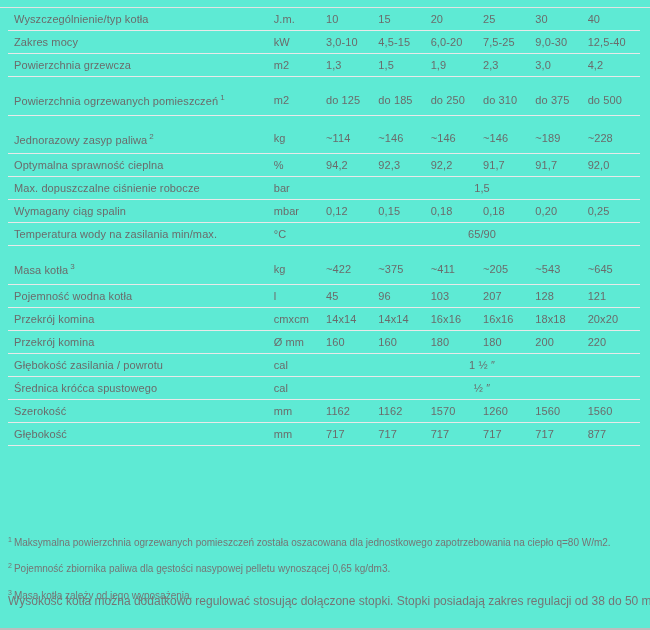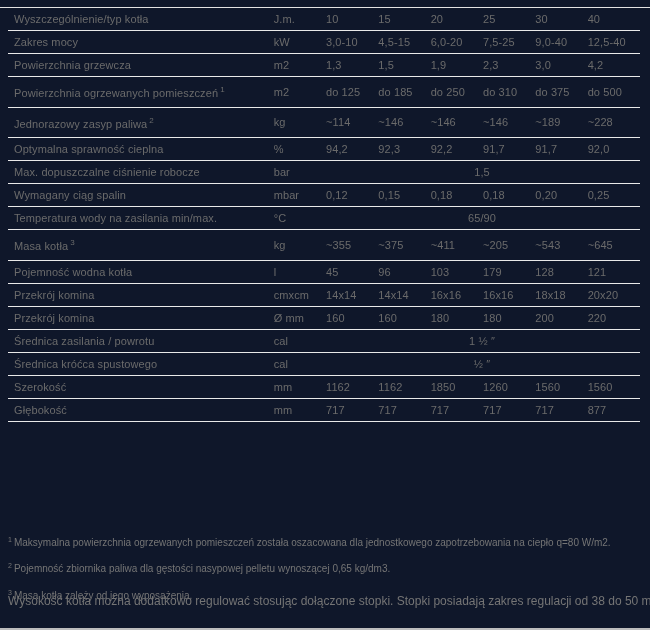--- a/index.html
+++ b/index.html
@@ -1,33 +1,33 @@
 <!DOCTYPE html>
 <html><head>
 <meta charset="utf-8">
 <style>
   html,body{margin:0;padding:0;background:#fff;}
   .page{
-    width:650px;height:630px;position:relative;background:#0f172a;
+    width:650px;height:630px;position:relative;background:#5eead4;
     font-family:"Liberation Sans", sans-serif;box-sizing:border-box;
     border-bottom:2px solid #bdbdbd;overflow:hidden;
   }
   .topline{position:absolute;top:7px;left:0;width:650px;border-top:1px solid #e3e3e3;}
   .tablewrap{position:absolute;top:8px;left:8px;width:634px;}
   table{border-collapse:collapse;table-layout:fixed;width:632px;}
   col.c-label{width:264px;}
   col.c-unit{width:52px;}
   col.c-val{width:52px;}
   td{
     font-size:11px;color:#6b6b6b;letter-spacing:0.1px;
     padding:5px 2px 5px 0;border-bottom:1px solid #e9e9e9;
     vertical-align:middle;white-space:nowrap;overflow:hidden;
   }
   td.label{padding-left:6px;}
-  tr.tall td{padding-top:8px;padding-bottom:8px;}
+  tr.tall td{padding-top:16px;padding-bottom:8px;}
   td.span-cell{text-align:center;}
   sup{font-size:8px;margin-left:2px;color:#6b6b6b;}
   .footnotes{position:absolute;left:8px;top:528px;width:634px;}
   .footnote{font-size:10px;color:#757575;line-height:23px;white-space:nowrap;}
   .footnote sup{font-size:7px;margin-right:2px;margin-left:0;color:#757575;}
   .note{position:absolute;left:8px;top:594px;width:634px;font-size:12px;color:#757575;white-space:nowrap;}
 </style>
 </head>
 <body>
 
@@ -57,21 +57,21 @@
           <td class="val">30</td>
           <td class="val">40</td>
         </tr>
       <tr>
       <td class="label"><span class="lbl">Zakres mocy</span></td>
       <td class="unit">kW</td>
     <td class="val">3,0-10</td>
             <td class="val">4,5-15</td>
             <td class="val">6,0-20</td>
             <td class="val">7,5-25</td>
-            <td class="val">9,0-40</td>
+            <td class="val">9,0-30</td>
             <td class="val">12,5-40</td>
           </tr>
           <tr>
       <td class="label"><span class="lbl">Powierzchnia grzewcza</span></td>
       <td class="unit">m2</td>
     <td class="val">1,3</td>
             <td class="val">1,5</td>
             <td class="val">1,9</td>
             <td class="val">2,3</td>
             <td class="val">3,0</td>
@@ -123,34 +123,34 @@
             <td class="val">0,25</td>
           </tr>
           <tr>
       <td class="label"><span class="lbl">Temperatura wody na zasilania min/max.</span></td>
       <td class="unit">°C</td>
     <td colspan="6" class="span-cell">65/90</td>
           </tr>
           <tr class="tall">
       <td class="label"><span class="lbl">Masa kotła</span><sup>3</sup></td>
       <td class="unit">kg</td>
-    <td class="val">~355</td>
+    <td class="val">~422</td>
             <td class="val">~375</td>
             <td class="val">~411</td>
             <td class="val">~205</td>
             <td class="val">~543</td>
             <td class="val">~645</td>
           </tr>
           <tr>
       <td class="label"><span class="lbl">Pojemność wodna kotła</span></td>
       <td class="unit">l</td>
     <td class="val">45</td>
             <td class="val">96</td>
             <td class="val">103</td>
-            <td class="val">179</td>
+            <td class="val">207</td>
             <td class="val">128</td>
             <td class="val">121</td>
           </tr>
           <tr>
       <td class="label"><span class="lbl">Przekrój komina</span></td>
       <td class="unit">cmxcm</td>
     <td class="val">14x14</td>
             <td class="val">14x14</td>
             <td class="val">16x16</td>
             <td class="val">16x16</td>
@@ -161,35 +161,35 @@
       <td class="label"><span class="lbl">Przekrój komina</span></td>
       <td class="unit">Ø mm</td>
     <td class="val">160</td>
             <td class="val">160</td>
             <td class="val">180</td>
             <td class="val">180</td>
             <td class="val">200</td>
             <td class="val">220</td>
           </tr>
           <tr>
-      <td class="label"><span class="lbl">Średnica zasilania / powrotu</span></td>
+      <td class="label"><span class="lbl">Głębokość zasilania / powrotu</span></td>
       <td class="unit">cal</td>
     <td colspan="6" class="span-cell">1 ½ ″</td>
           </tr>
           <tr>
       <td class="label"><span class="lbl">Średnica króćca spustowego</span></td>
       <td class="unit">cal</td>
     <td colspan="6" class="span-cell">½ ″</td>
           </tr>
           <tr>
       <td class="label"><span class="lbl">Szerokość</span></td>
       <td class="unit">mm</td>
     <td class="val">1162</td>
             <td class="val">1162</td>
-            <td class="val">1850</td>
+            <td class="val">1570</td>
             <td class="val">1260</td>
             <td class="val">1560</td>
             <td class="val">1560</td>
           </tr>
           <tr>
       <td class="label"><span class="lbl">Głębokość</span></td>
       <td class="unit">mm</td>
     <td class="val">717</td>
             <td class="val">717</td>
             <td class="val">717</td>

